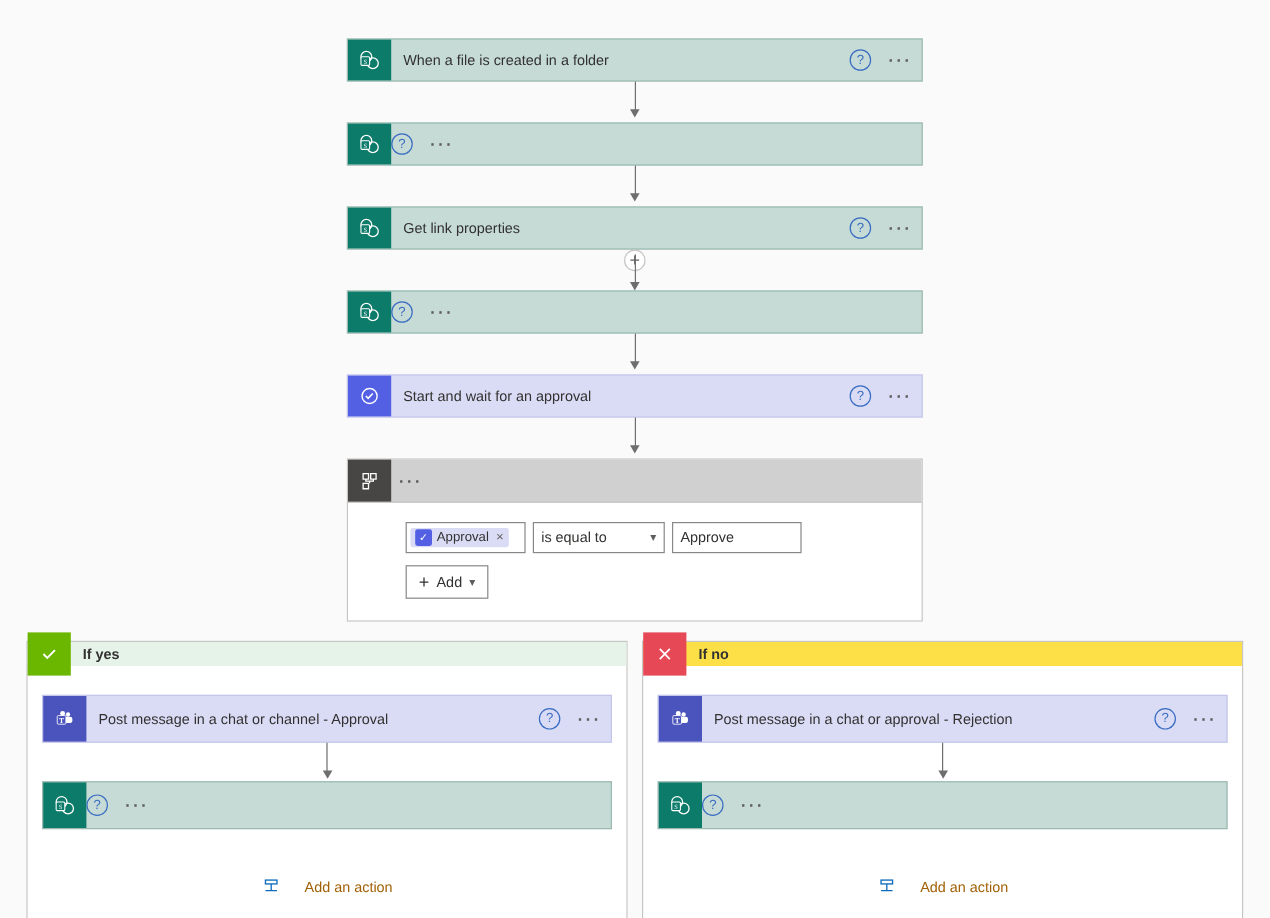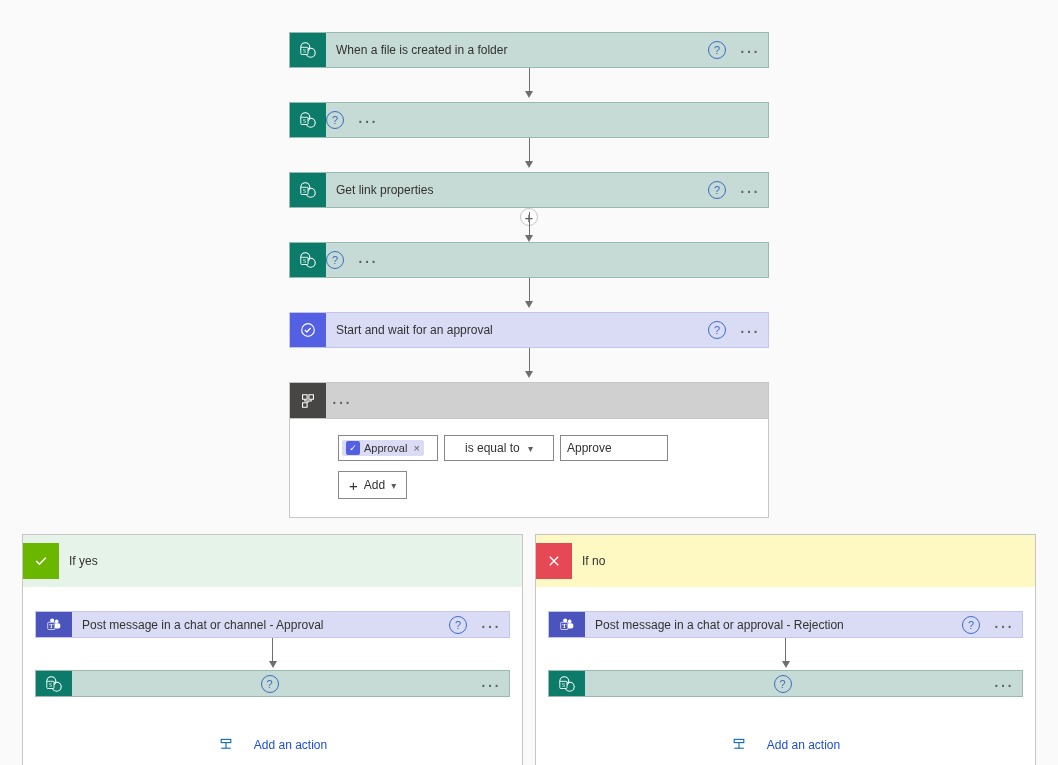--- a/index.html
+++ b/index.html
@@ -36,38 +36,38 @@
   }
   .plus-badge { position:absolute; top:0px; left:50%; transform:translateX(-50%); width:18px; height:18px; background:#fff; border:1px solid #c8c6c4; border-radius:50%; display:flex; align-items:center; justify-content:center; font-size:12px; color:#605e5c; cursor:pointer;}
 
   .cond-block { background:#fff; border:1px solid #c8c6c4; }
   .cond-body { padding: 16px 48px 18px 48px; }
   .cond-row { display:flex; gap:6px; margin-bottom:10px; }
   .pill-box { display:flex; align-items:center; border:1px solid #8a8886; padding:2px 3px; height:26px; width:100px;}
   .pill { background:#dadcf6; border-radius:2px; display:inline-flex; align-items:center; padding:1px 4px; font-size:11px; gap:4px;}
   .pill .pill-icon { width:14px; height:14px; background:#5460e4; border-radius:2px; display:inline-flex; align-items:center; justify-content:center; color:#fff; font-size:9px;}
   .pill .x { margin-left:2px; color:#605e5c; cursor:pointer;}
-  .select-box { display:flex; align-items:center; justify-content:space-between; border:1px solid #8a8886; padding:0 20px; height:26px; width:110px; font-size:12px; cursor:pointer;}
+  .select-box { display:flex; align-items:center; justify-content:space-between; border:1px solid #8a8886; padding:0 6px; height:26px; width:110px; font-size:12px; cursor:pointer;}
   .input-box { display:flex; align-items:center; border:1px solid #8a8886; padding:0 6px; height:26px; width:108px; font-size:12px;}
   .add-btn { display:inline-flex; align-items:center; border:1px solid #8a8886; height:28px; padding:0 10px; gap:6px; cursor:pointer; font-size:12px;}
 
   .branches { display:flex; gap:12px; padding: 0 22px; margin-top: 12px; }
   .branch { flex:1; background:#fff; border:1px solid #c8c6c4; padding-bottom:20px;}
-  .branch-head { display:flex; align-items:center; height:52px; font-size:12px; }
+  .branch-head { display:flex; align-items:center; height:20px; font-size:12px;font-weight:bold; }
   .branch-head.yes { background:#e6f3e9; }
-  .branch-head.no { background:#fef9c3; }
+  .branch-head.no { background:#fde047; }
   .branch-head .mark { width:36px; height:36px; display:flex; align-items:center; justify-content:center; color:#fff;}
   .yes .mark { background:#6bb700; }
   .no .mark { background:#e74856; }
   .branch-head .btxt { padding-left:10px; }
   .branch-inner { padding: 24px 12px 0 12px; }
-  .branch .step { height:27px;justify-content:space-between; }
+  .branch .step { height:40px; }
   .branch .arrow-wrap { height:32px; }
 
-  .add-action { display:flex; align-items:center; gap:20px; color:#1d4ed8; cursor:pointer; font-size:12px; justify-content:center; margin-top:40px;}
+  .add-action { display:flex; align-items:center; gap:20px; color:#a16207; cursor:pointer; font-size:12px; justify-content:center; margin-top:40px;}
   .add-action .ai-icon svg { display:block; }
 
   .chev { font-size:10px; color:#605e5c;}
   .plus-glyph { font-size:15px; font-weight:300; }
 
 </style>
 </head>
 <body>
 
 <div class="canvas">

